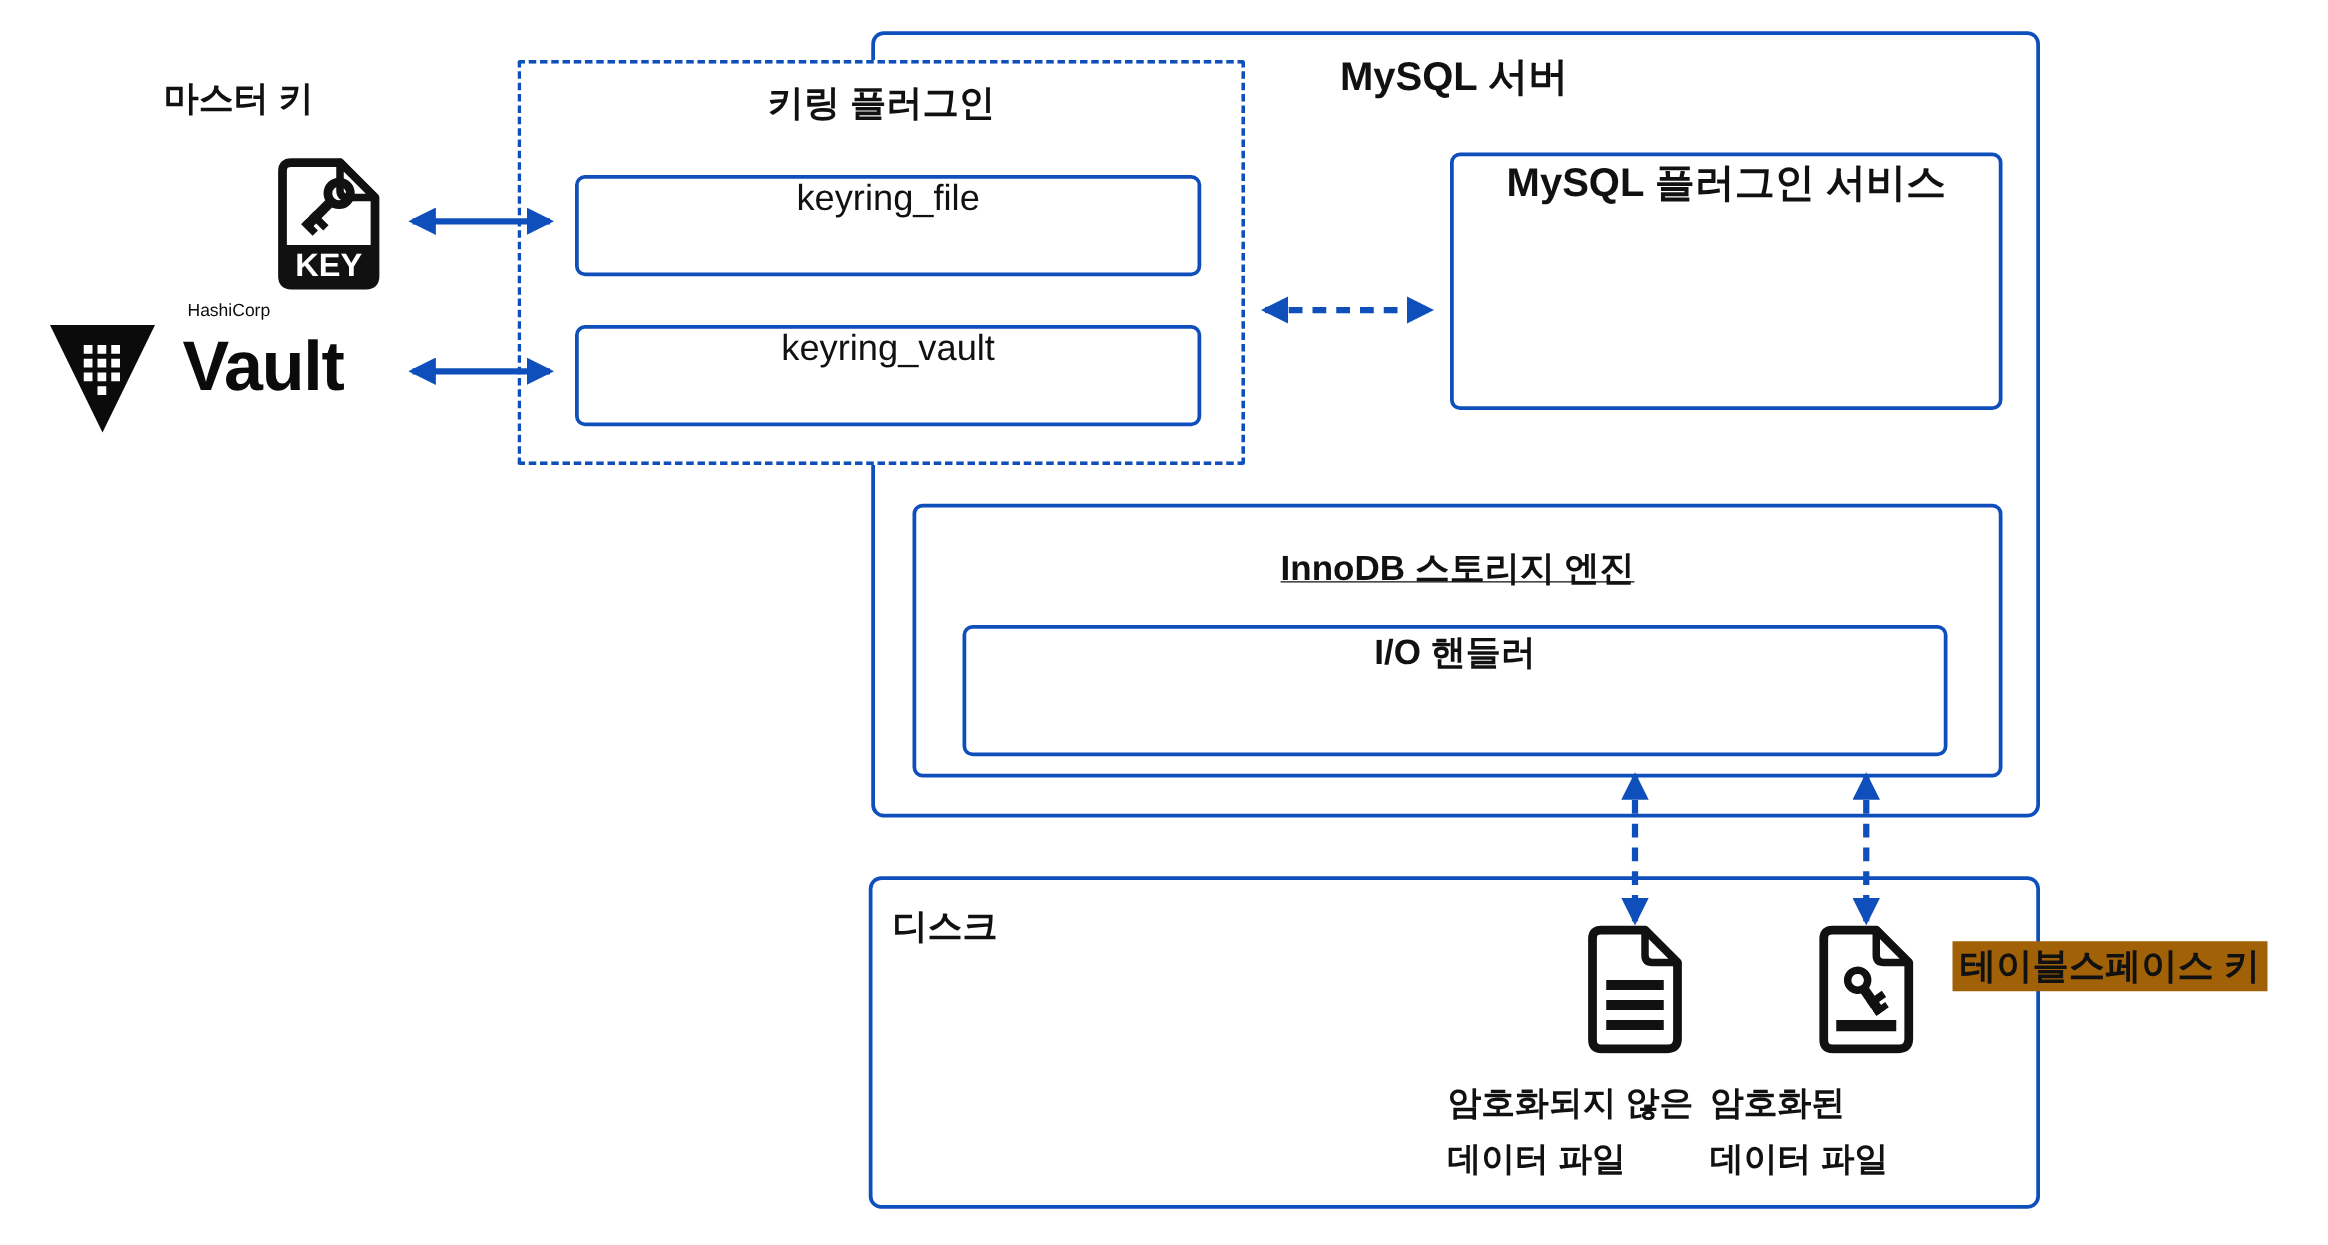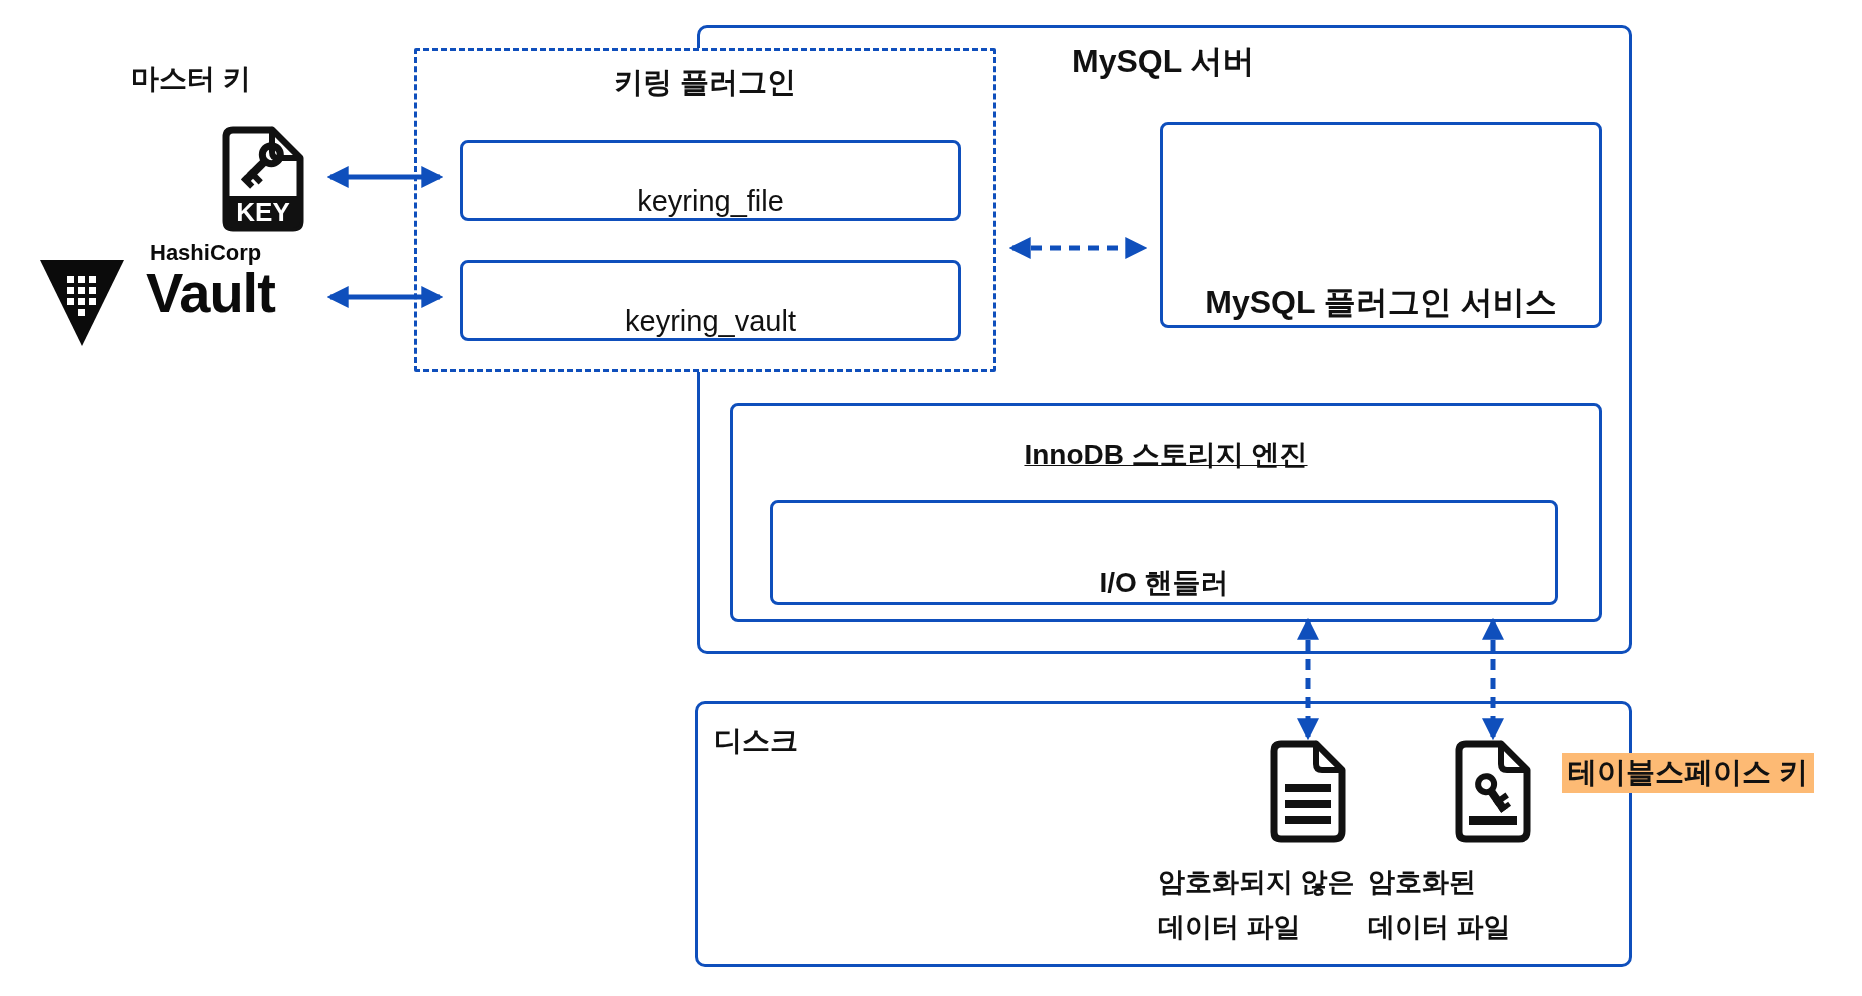--- a/index.html
+++ b/index.html
@@ -4,30 +4,30 @@
 <style>
   html,body{margin:0;padding:0;background:#fff;}
   #canvas{
     position:relative;width:1862px;height:996px;background:#fff;overflow:hidden;
     font-family:"Liberation Sans","DejaVu Sans",sans-serif;color:#111;
   }
   .box{position:absolute;border:3px solid var(--accent);border-radius:10px;box-sizing:border-box;background:transparent;}
   .box.thin{border-width:3px;border-radius:8px;}
   .dashedbox{position:absolute;border:3px dashed var(--accent);box-sizing:border-box;background:#fff;border-radius:2px;}
   .lbl{position:absolute;font-weight:bold;color:#111;white-space:nowrap;}
-  .inner-center{position:absolute;inset:0;display:flex;align-items:flex-end;justify-content:center;}
+  .inner-center{position:absolute;inset:0;display:flex;align-items:flex-start;justify-content:center;}
   .kr28{font-size:28px;}
   .kr29{font-size:29px;}
   .kr30{font-size:32px;}
   .mono-label{font-size:29px;font-weight:normal;}
   .filelabel{position:absolute;width:250px;text-align:left;font-weight:bold;font-size:27px;line-height:45px;color:#111;}
-  .whitebg{background:#fdba74;padding:0 6px;}
+  .whitebg{background:#a16207;padding:0 6px;}
   .arrows{position:absolute;left:0;top:0;z-index:60;pointer-events:none;}
   .icon{position:absolute;}
-  .vault-brand{position:absolute;font-weight:bold;font-size:22px;color:#0b0b0b;letter-spacing:0px;}
+  .vault-brand{position:absolute;font-weight:normal;font-size:14px;color:#0b0b0b;letter-spacing:0px;}
   .vault-product{position:absolute;font-weight:bold;font-size:56px;color:#0b0b0b;letter-spacing:-1px;}
 </style>
 </head>
 <body>
 
 <div id="canvas">
 
   <div class="box" style="left:697px;top:25px;width:935px;height:629px;"></div>
   <div class="lbl kr30" style="left:1072px;top:40px;">MySQL 서버</div>
 

